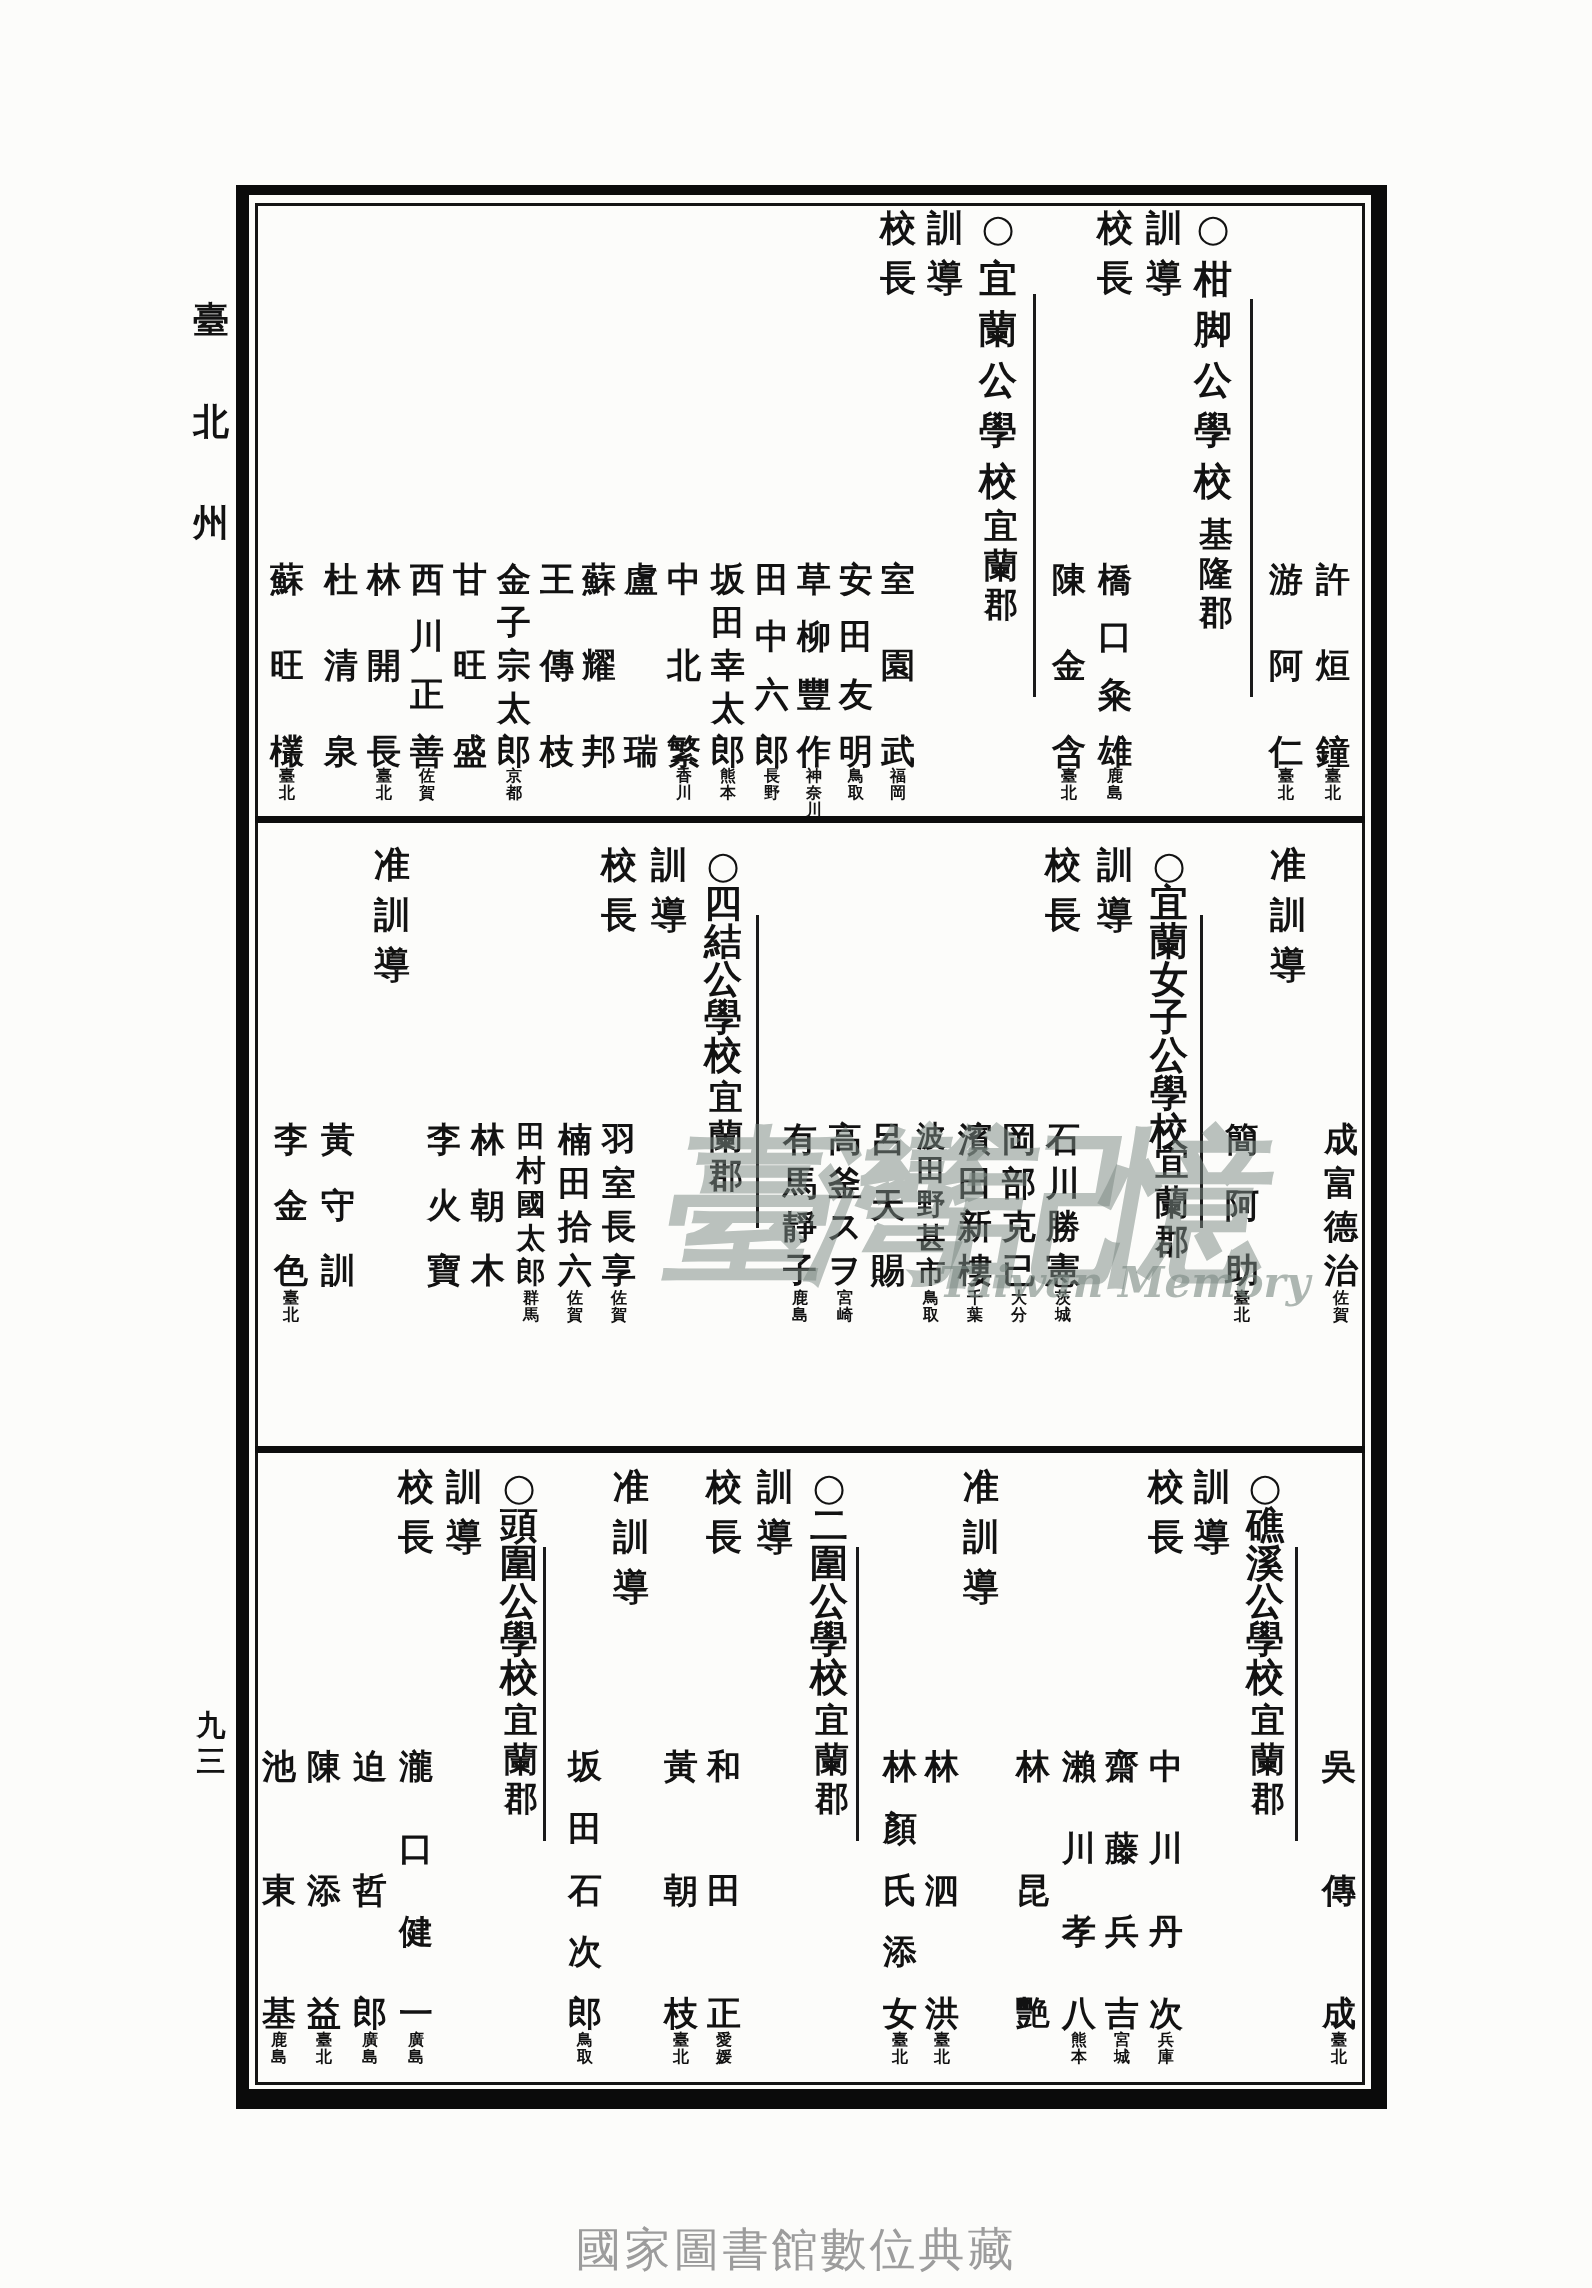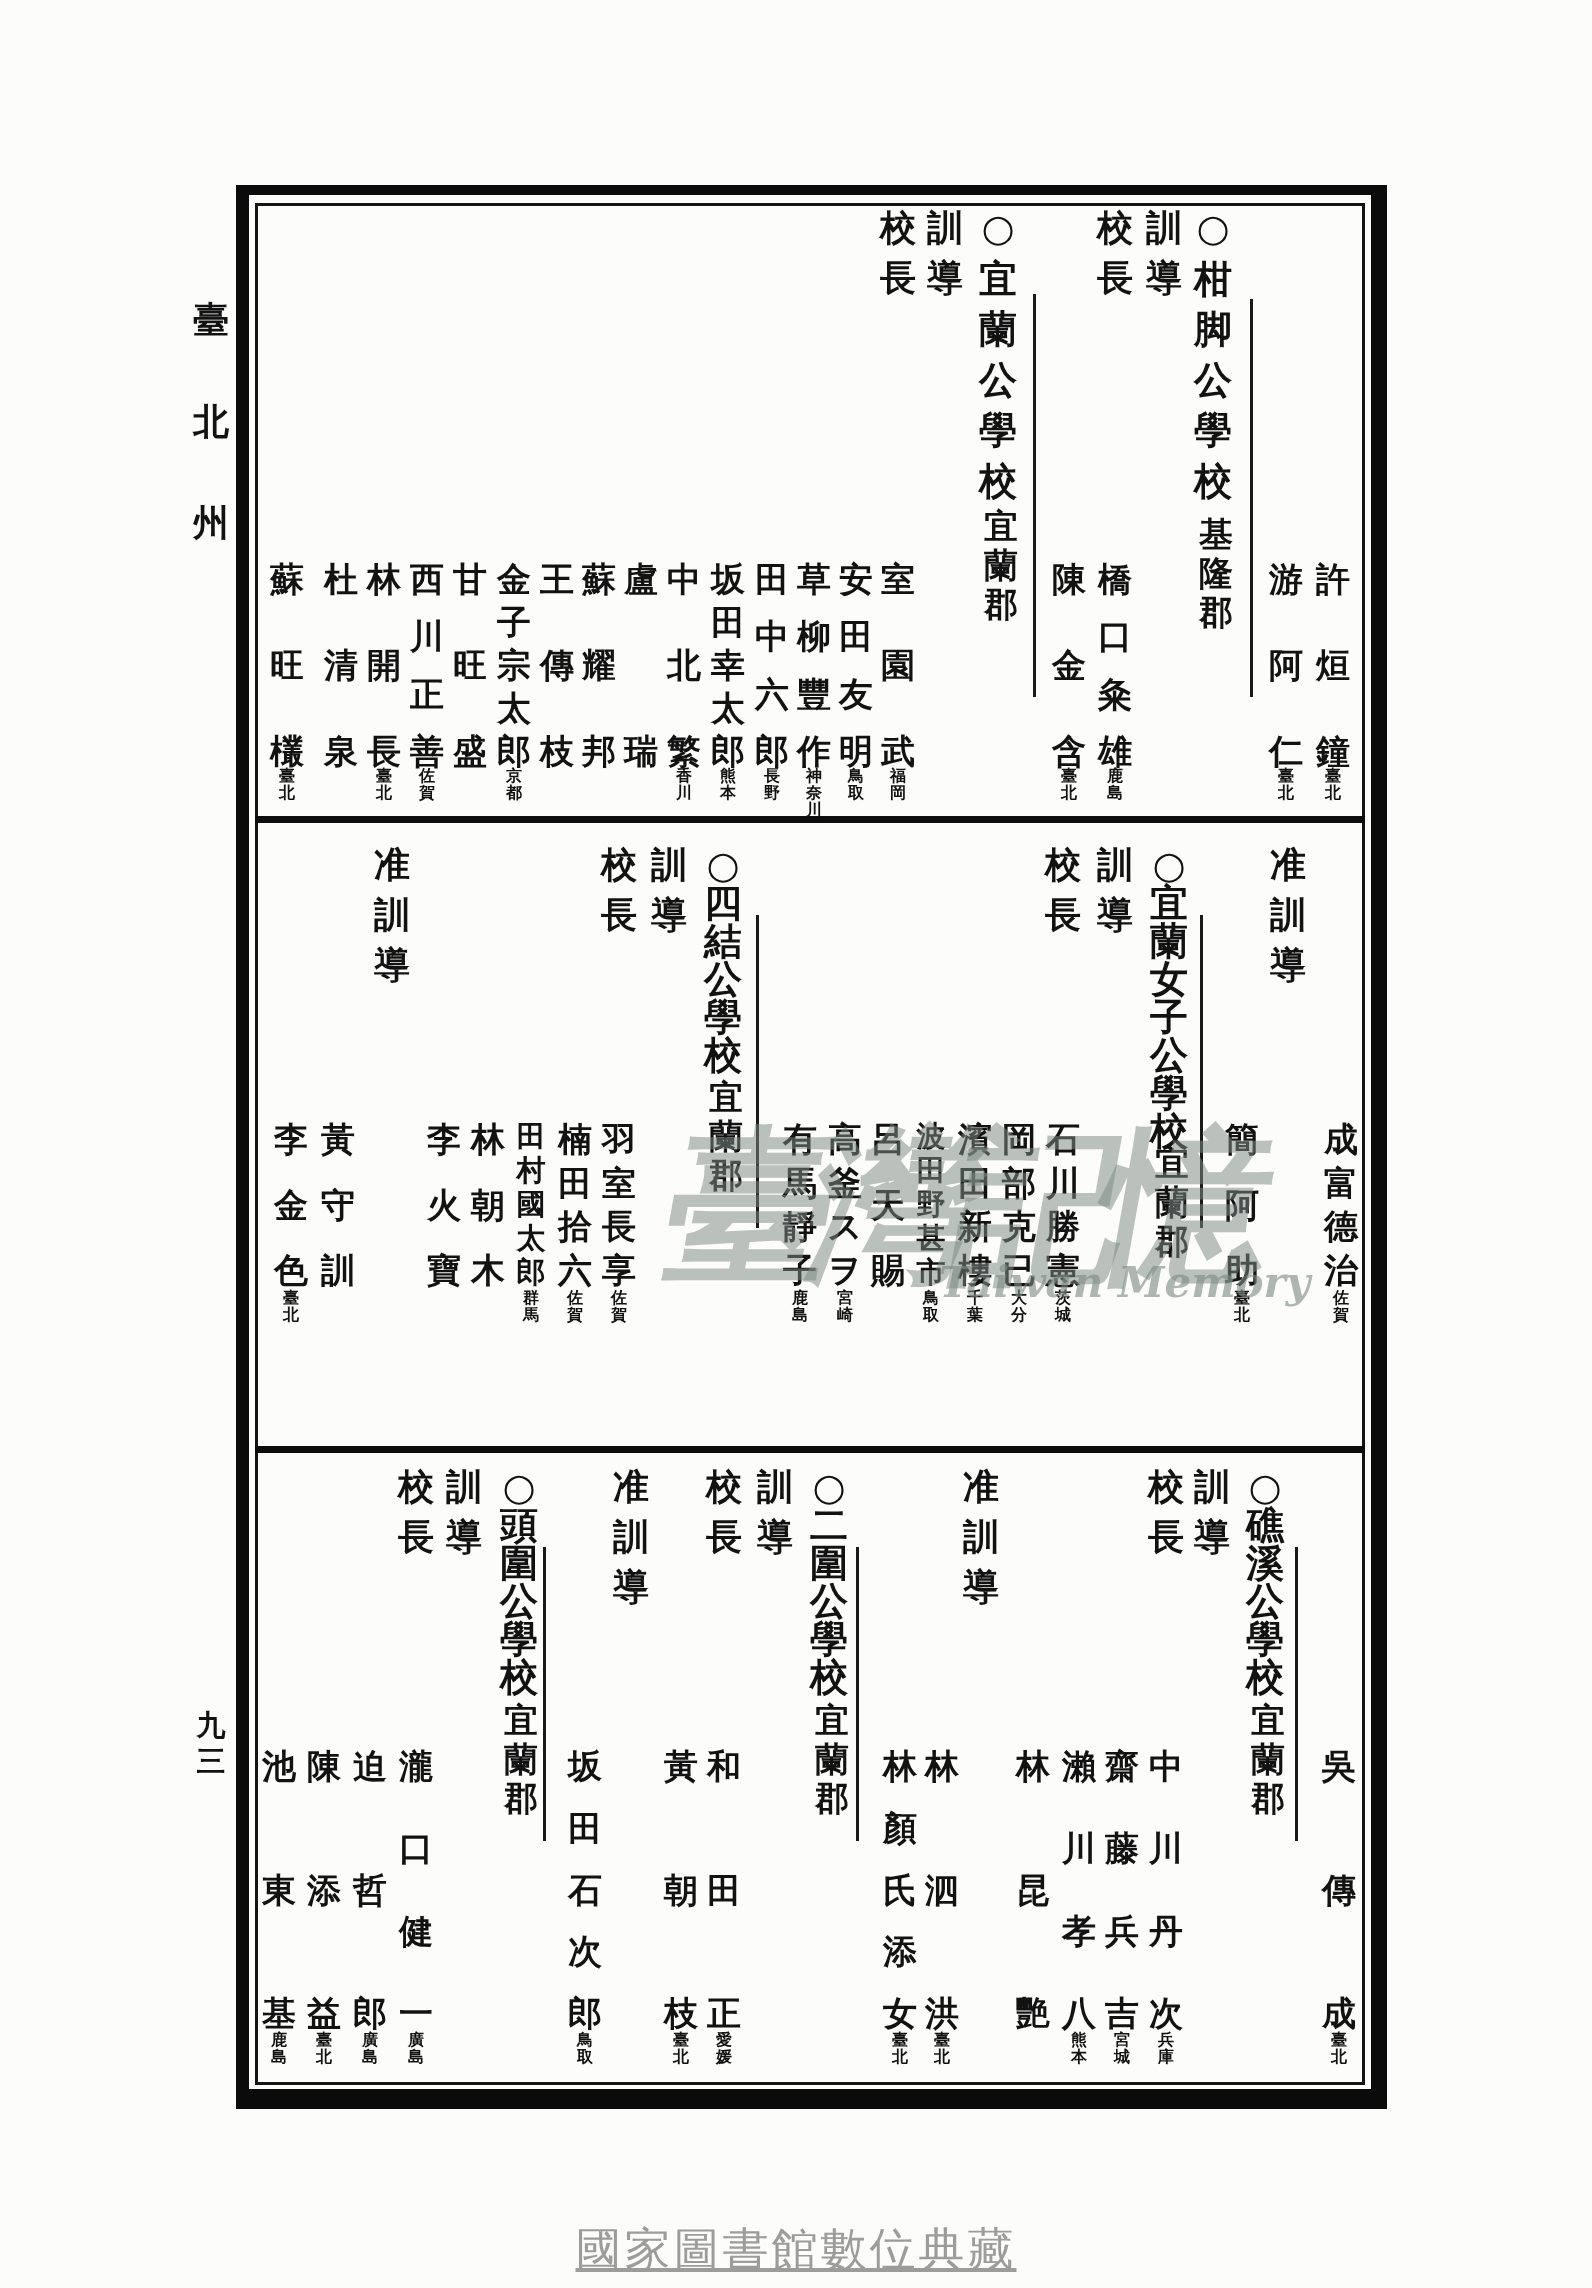--- a/index.html
+++ b/index.html
@@ -15,21 +15,21 @@
   .school{width:46px;justify-content:space-between;font-size:38px;}
   .county{width:46px;font-size:34px;gap:5px;}
   .label{width:44px;font-size:36px;gap:14px;}
   .name{width:44px;justify-content:space-between;font-size:34px;}
   .annot{width:44px;font-size:16px;gap:1px;}
   .rule{position:absolute;width:3px;background:#1a1a1a;}
   .margin-title{left:191px;top:301px;height:239px;justify-content:space-between;font-size:36px;width:40px;}
   .page-number{left:193px;top:1711px;gap:7px;font-size:29px;width:36px;}
   .caption{position:absolute;left:796px;top:2219px;transform:translateX(-50%);white-space:nowrap;
         font-family:"Liberation Sans","DejaVu Sans",sans-serif;font-size:46px;font-weight:500;
-        color:#9c9c9c;letter-spacing:3px;text-decoration:underline;}
+        color:#9c9c9c;letter-spacing:3px;}
   .watermark{position:absolute;left:669px;top:1122px;pointer-events:none;z-index:5;}
   .wm-cjk{display:block;font-size:167px;line-height:1;font-weight:bold;letter-spacing:-22px;
         transform:skewX(-10deg);color:rgba(124,138,133,0.52);white-space:nowrap;}
   .wm-latin{position:absolute;left:927px;top:1258px;font-size:42px;font-style:italic;font-weight:bold;
         color:rgba(124,138,133,0.62);pointer-events:none;z-index:5;white-space:nowrap;margin-left:12px;}
 </style>
 </head>
 <body>
 
 <div class="page">

